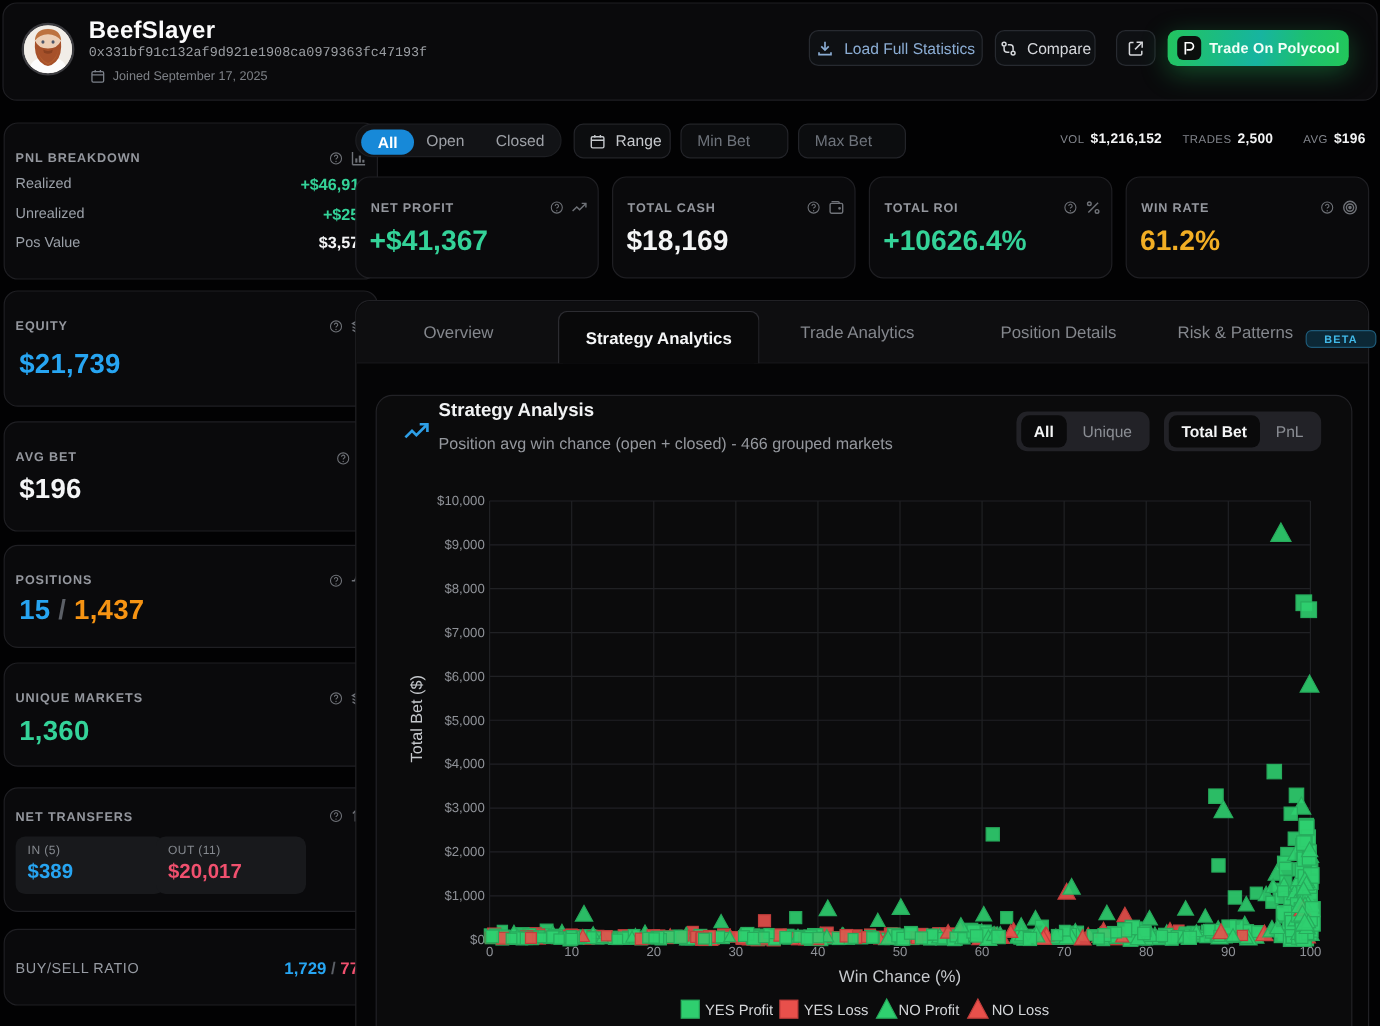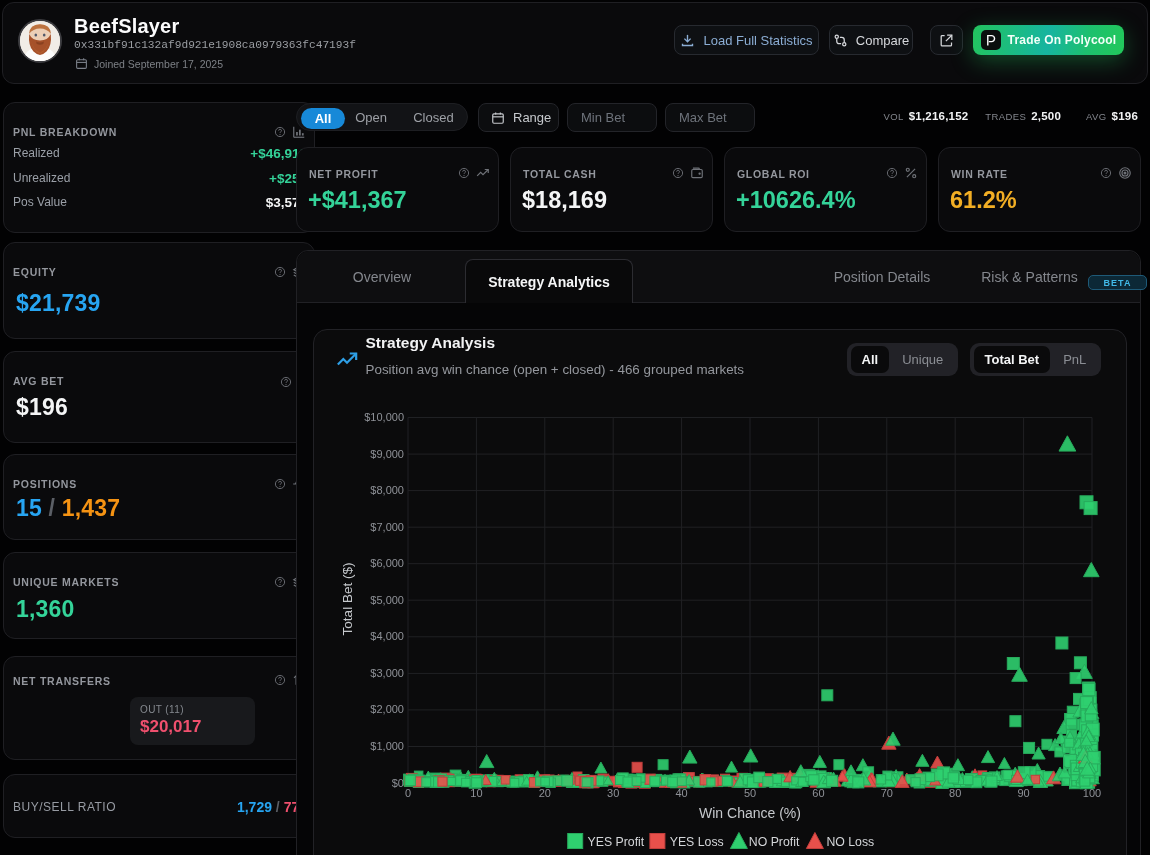--- a/index.html
+++ b/index.html
@@ -212,20 +212,24 @@
         <path d="M9.3 9.3 a2.8 2.8 0 1 1 3.9 2.6 c-.8.35-1.2.9-1.2 1.8"></path>
         <circle cx="12" cy="17.2" r="1.15" fill="#6f7278" stroke="none"></circle>
       </svg>
       <svg width="14" height="14" viewBox="0 0 24 24" fill="none" stroke="#6f7278" stroke-width="2">
         <path d="M7 20 V5"></path>
         <path d="M3.5 8.5 L7 5 l3.5 3.5"></path>
         <path d="M17 4 v15"></path>
         <path d="M13.5 15.5 L17 19 l3.5 -3.5"></path>
       </svg>
     </div>
+ <div class="sub" style="left:9px;width:124px">
+      <div class="subl">IN (5)</div>
+      <div class="subv blue">$389</div>
+    </div>
  <div class="sub" style="left:126px;width:125px">
       <div class="subl">OUT (11)</div>
       <div class="subv rose">$20,017</div>
     </div>
 </div>
 <div class="card sc" style="top:774px;height:64px">
  <div class="row" style="top:22px;height:20px">
       <span class="rl" style="font-size:12px;letter-spacing:.5px;color:#979ba3">BUY/SELL RATIO</span>
       <span class="rv" style="font-size:14px"><span class="blue">1,729</span><span style="color:#5b5f66"> / </span><span class="rose">771</span></span>
     </div>
@@ -281,21 +285,21 @@
       </svg>
       <svg width="14" height="14" viewBox="0 0 24 24" fill="none" stroke="#6f7278" stroke-width="2">
         <rect x="3" y="6" width="18" height="14" rx="2"></rect>
         <path d="M16 6 V5 a1.5 1.5 0 0 0 -1.5 -1.5 H5"></path>
         <circle cx="16.5" cy="13" r="1" fill="#6f7278"></circle>
       </svg>
     </div>
  <div class="mcv white">$18,169</div>
 </div>
 <div class="card mc" style="left:724px">
- <div class="ctitle">GLOBAL ROI</div>
+ <div class="ctitle">TOTAL ROI</div>
  <div class="icr">
       <svg width="12" height="12" viewBox="0 0 24 24" fill="none" stroke="#6f7278" stroke-width="1.8">
         <circle cx="12" cy="12" r="9.2"></circle>
         <path d="M9.3 9.3 a2.8 2.8 0 1 1 3.9 2.6 c-.8.35-1.2.9-1.2 1.8"></path>
         <circle cx="12" cy="17.2" r="1.15" fill="#6f7278" stroke="none"></circle>
       </svg>
       <svg width="14" height="14" viewBox="0 0 24 24" fill="none" stroke="#6f7278" stroke-width="2">
         <line x1="19" y1="5" x2="5" y2="19"></line>
         <circle cx="6.5" cy="6.5" r="2.6"></circle>
         <circle cx="17.5" cy="17.5" r="2.6"></circle>
@@ -316,20 +320,21 @@
         <circle cx="12" cy="12" r="5.2"></circle>
         <circle cx="12" cy="12" r="1.6" fill="#6f7278"></circle>
       </svg>
     </div>
  <div class="mcv amber">61.2%</div>
 </div>
 
 <div id="tabwrap">
  <div id="tabbar">
   <div class="tab" style="left:20px;width:130px">Overview</div>
+  <div class="tab" style="left:350px;width:135px">Trade Analytics</div>
   <div class="tab" style="left:515px;width:140px">Position Details</div>
   <div class="tab" style="left:675px;width:115px">Risk &amp; Patterns</div>
   <div id="tabact">Strategy Analytics</div>
   <div id="beta">BETA</div>
  </div>
  <div id="chart">
   <svg id="chicon" width="22" height="22" viewBox="0 0 24 24" fill="none" stroke="#2e9fe6" stroke-width="2.4">
         <path d="M2 18 l6 -6 4 4 10 -10"></path>
         <path d="M15 6 h7 v7"></path>
       </svg>

